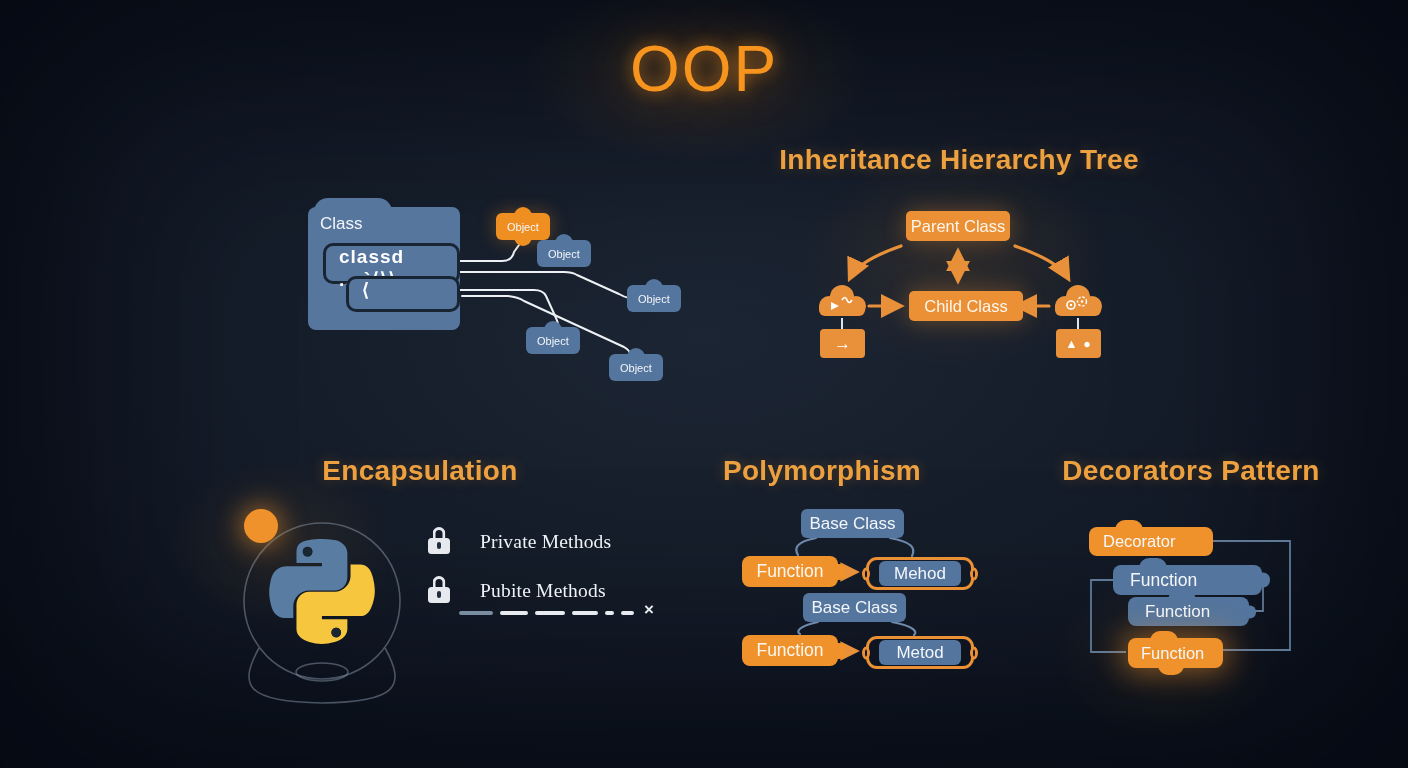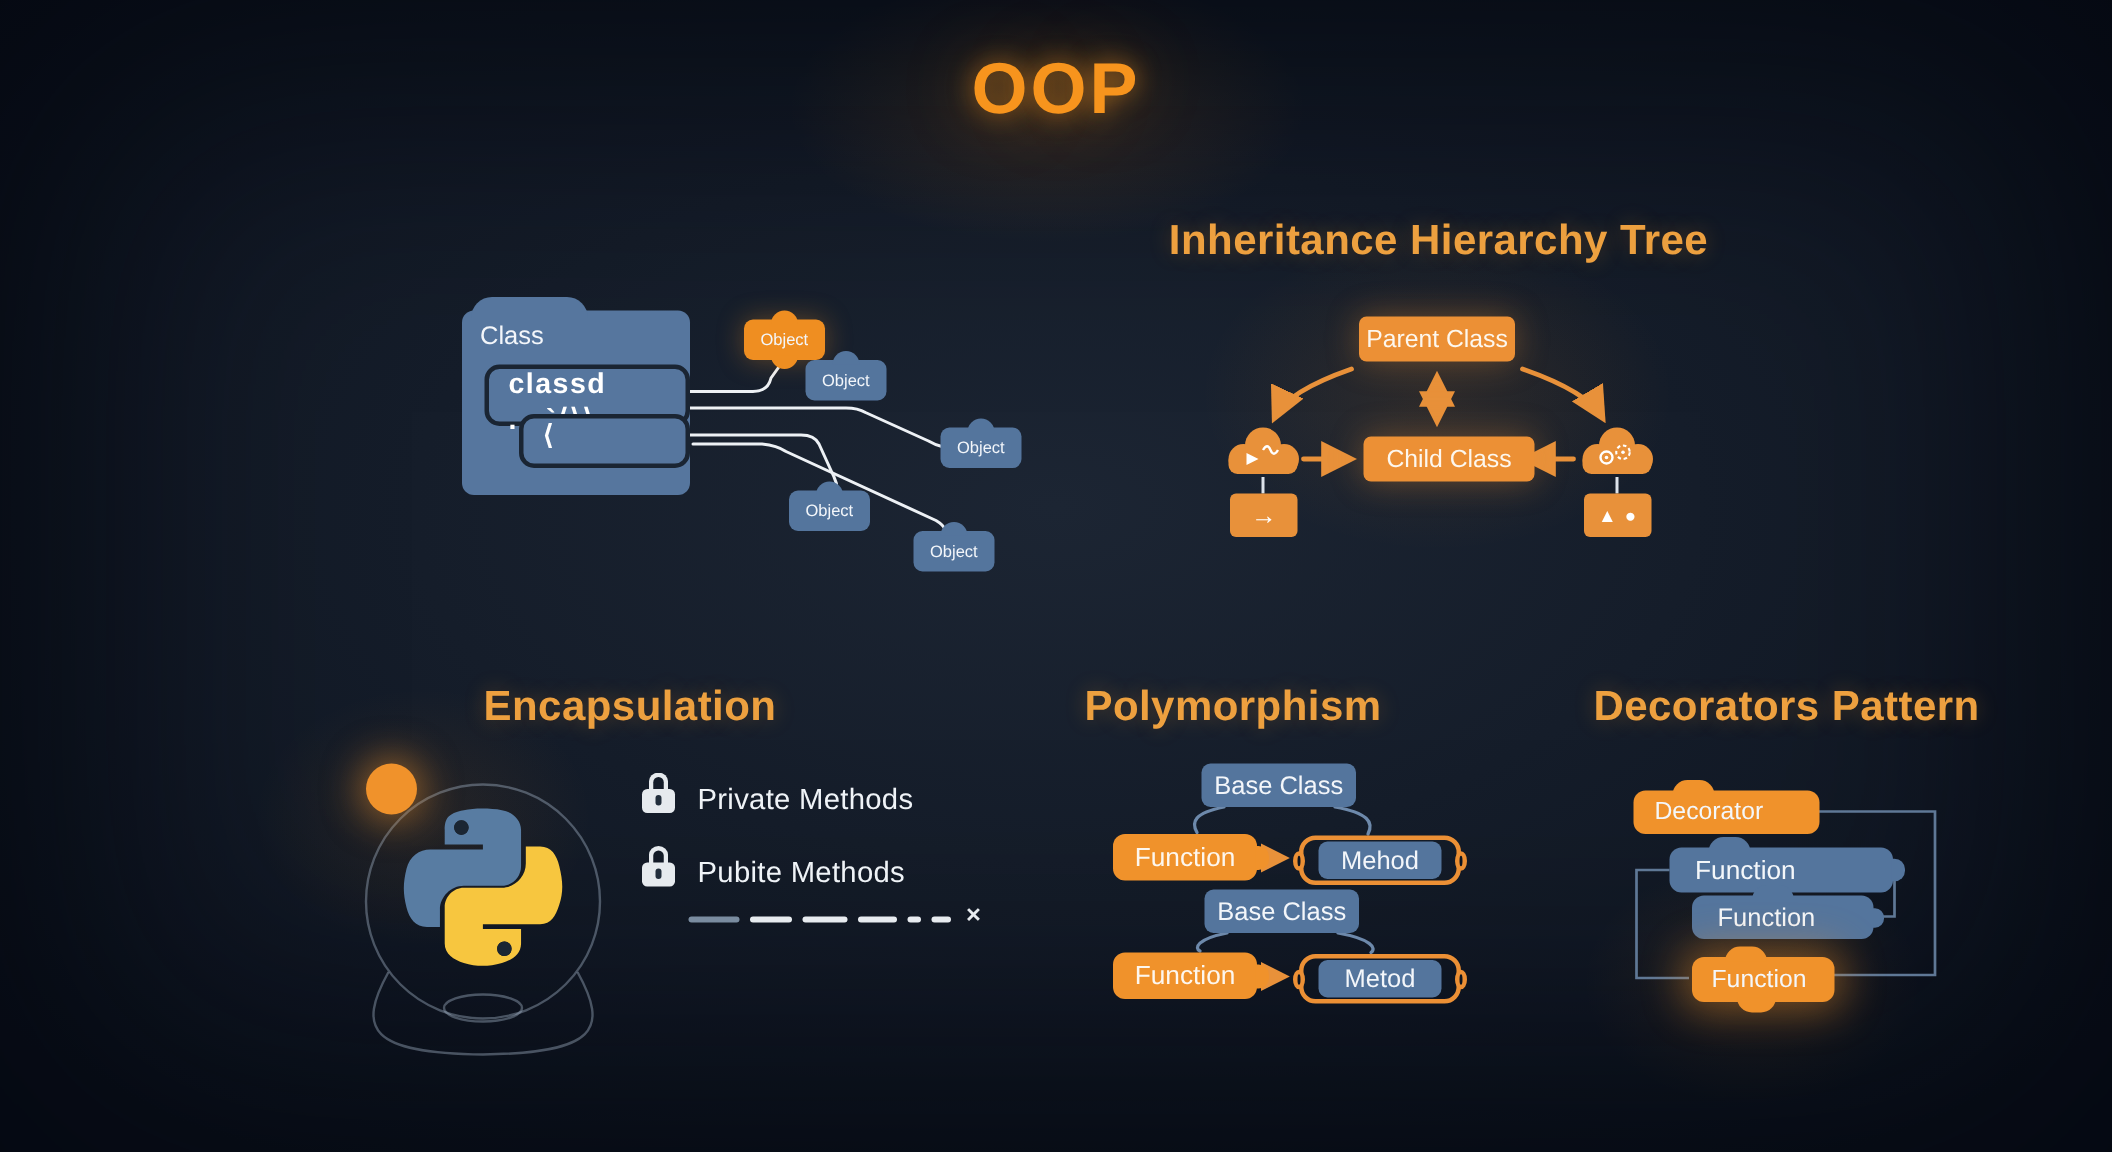--- a/index.html
+++ b/index.html
@@ -9,21 +9,21 @@
     background:
       radial-gradient(230px 120px at 698px 72px, rgba(244,146,32,.16), transparent 75%),
       radial-gradient(210px 140px at 958px 262px, rgba(244,146,32,.11), transparent 75%),
       radial-gradient(150px 110px at 1168px 655px, rgba(244,146,32,.10), transparent 75%),
       radial-gradient(150px 115px at 282px 545px, rgba(244,146,32,.09), transparent 75%),
       radial-gradient(950px 520px at 50% 44%, #1c2533 0%, #151d2a 45%, #0d1420 100%);
   }
   .page::after{content:"";position:absolute;inset:0;pointer-events:none;
     box-shadow:inset 0 0 190px 70px rgba(2,4,10,.6);}
   .oop{position:absolute;top:32px;left:0;width:100%;text-align:center;
-    font-size:48px;font-weight:700;letter-spacing:2px;color:#F7941D;
+    font-size:64px;font-weight:400;letter-spacing:2px;color:#F7941D;
     text-shadow:0 0 16px rgba(246,147,30,.65),0 0 48px rgba(246,147,30,.38);}
   .sec-title{position:absolute;font-size:28px;font-weight:600;color:#EDA03F;
     text-align:center;letter-spacing:.3px;text-shadow:0 0 14px rgba(240,150,40,.28);}
   .overlay{position:absolute;left:0;top:0;z-index:1;pointer-events:none;}
   .el{z-index:2;}
 
   
   .class-box{position:absolute;left:308px;top:207px;width:152px;height:123px;
     background:#56769E;border-radius:8px;}
   .class-box::before{content:"";position:absolute;top:-9px;left:6px;width:78px;height:18px;
@@ -48,21 +48,21 @@
   
   .oclass{position:absolute;background:#EC9035;border-radius:5px;color:#FDF7EE;
     font-size:16.5px;font-weight:500;display:flex;align-items:center;justify-content:center;
     box-shadow:0 0 22px rgba(236,144,53,.35);}
   .icon-box{position:absolute;background:#E8913A;border-radius:4px;color:#fff;
     display:flex;align-items:center;justify-content:center;}
 
   
   .orange-dot{position:absolute;left:244px;top:509px;width:34px;height:34px;border-radius:50%;
     background:#F0922B;box-shadow:0 0 24px 5px rgba(240,146,43,.5);}
-  .enc-row{position:absolute;display:flex;gap:15px;height:40px;}
+  .enc-row{position:absolute;display:flex;align-items:center;gap:30px;height:40px;font-family:Liberation Serif, serif;}
   .lock{position:relative;width:22px;height:16px;background:#E6EAEE;border-radius:3.5px;
     transform:translateY(4px);flex:0 0 auto;}
   .lock::before{content:"";position:absolute;top:-11px;left:50%;transform:translateX(-50%);
     width:13px;height:12px;border:3.5px solid #E6EAEE;border-bottom:none;border-radius:8px 8px 0 0;
     box-sizing:border-box;}
   .lock::after{content:"";position:absolute;top:4px;left:50%;transform:translateX(-50%);
     width:4px;height:7px;background:#222E3C;border-radius:2px;}
   .enc-label{font-size:19.5px;color:#EFF3F7;font-weight:500;letter-spacing:.2px;}
   .divider{position:absolute;left:459px;top:606px;display:flex;align-items:center;gap:7px;height:14px;}
   .dash{height:3.2px;border-radius:2px;background:#E7EBEF;}

